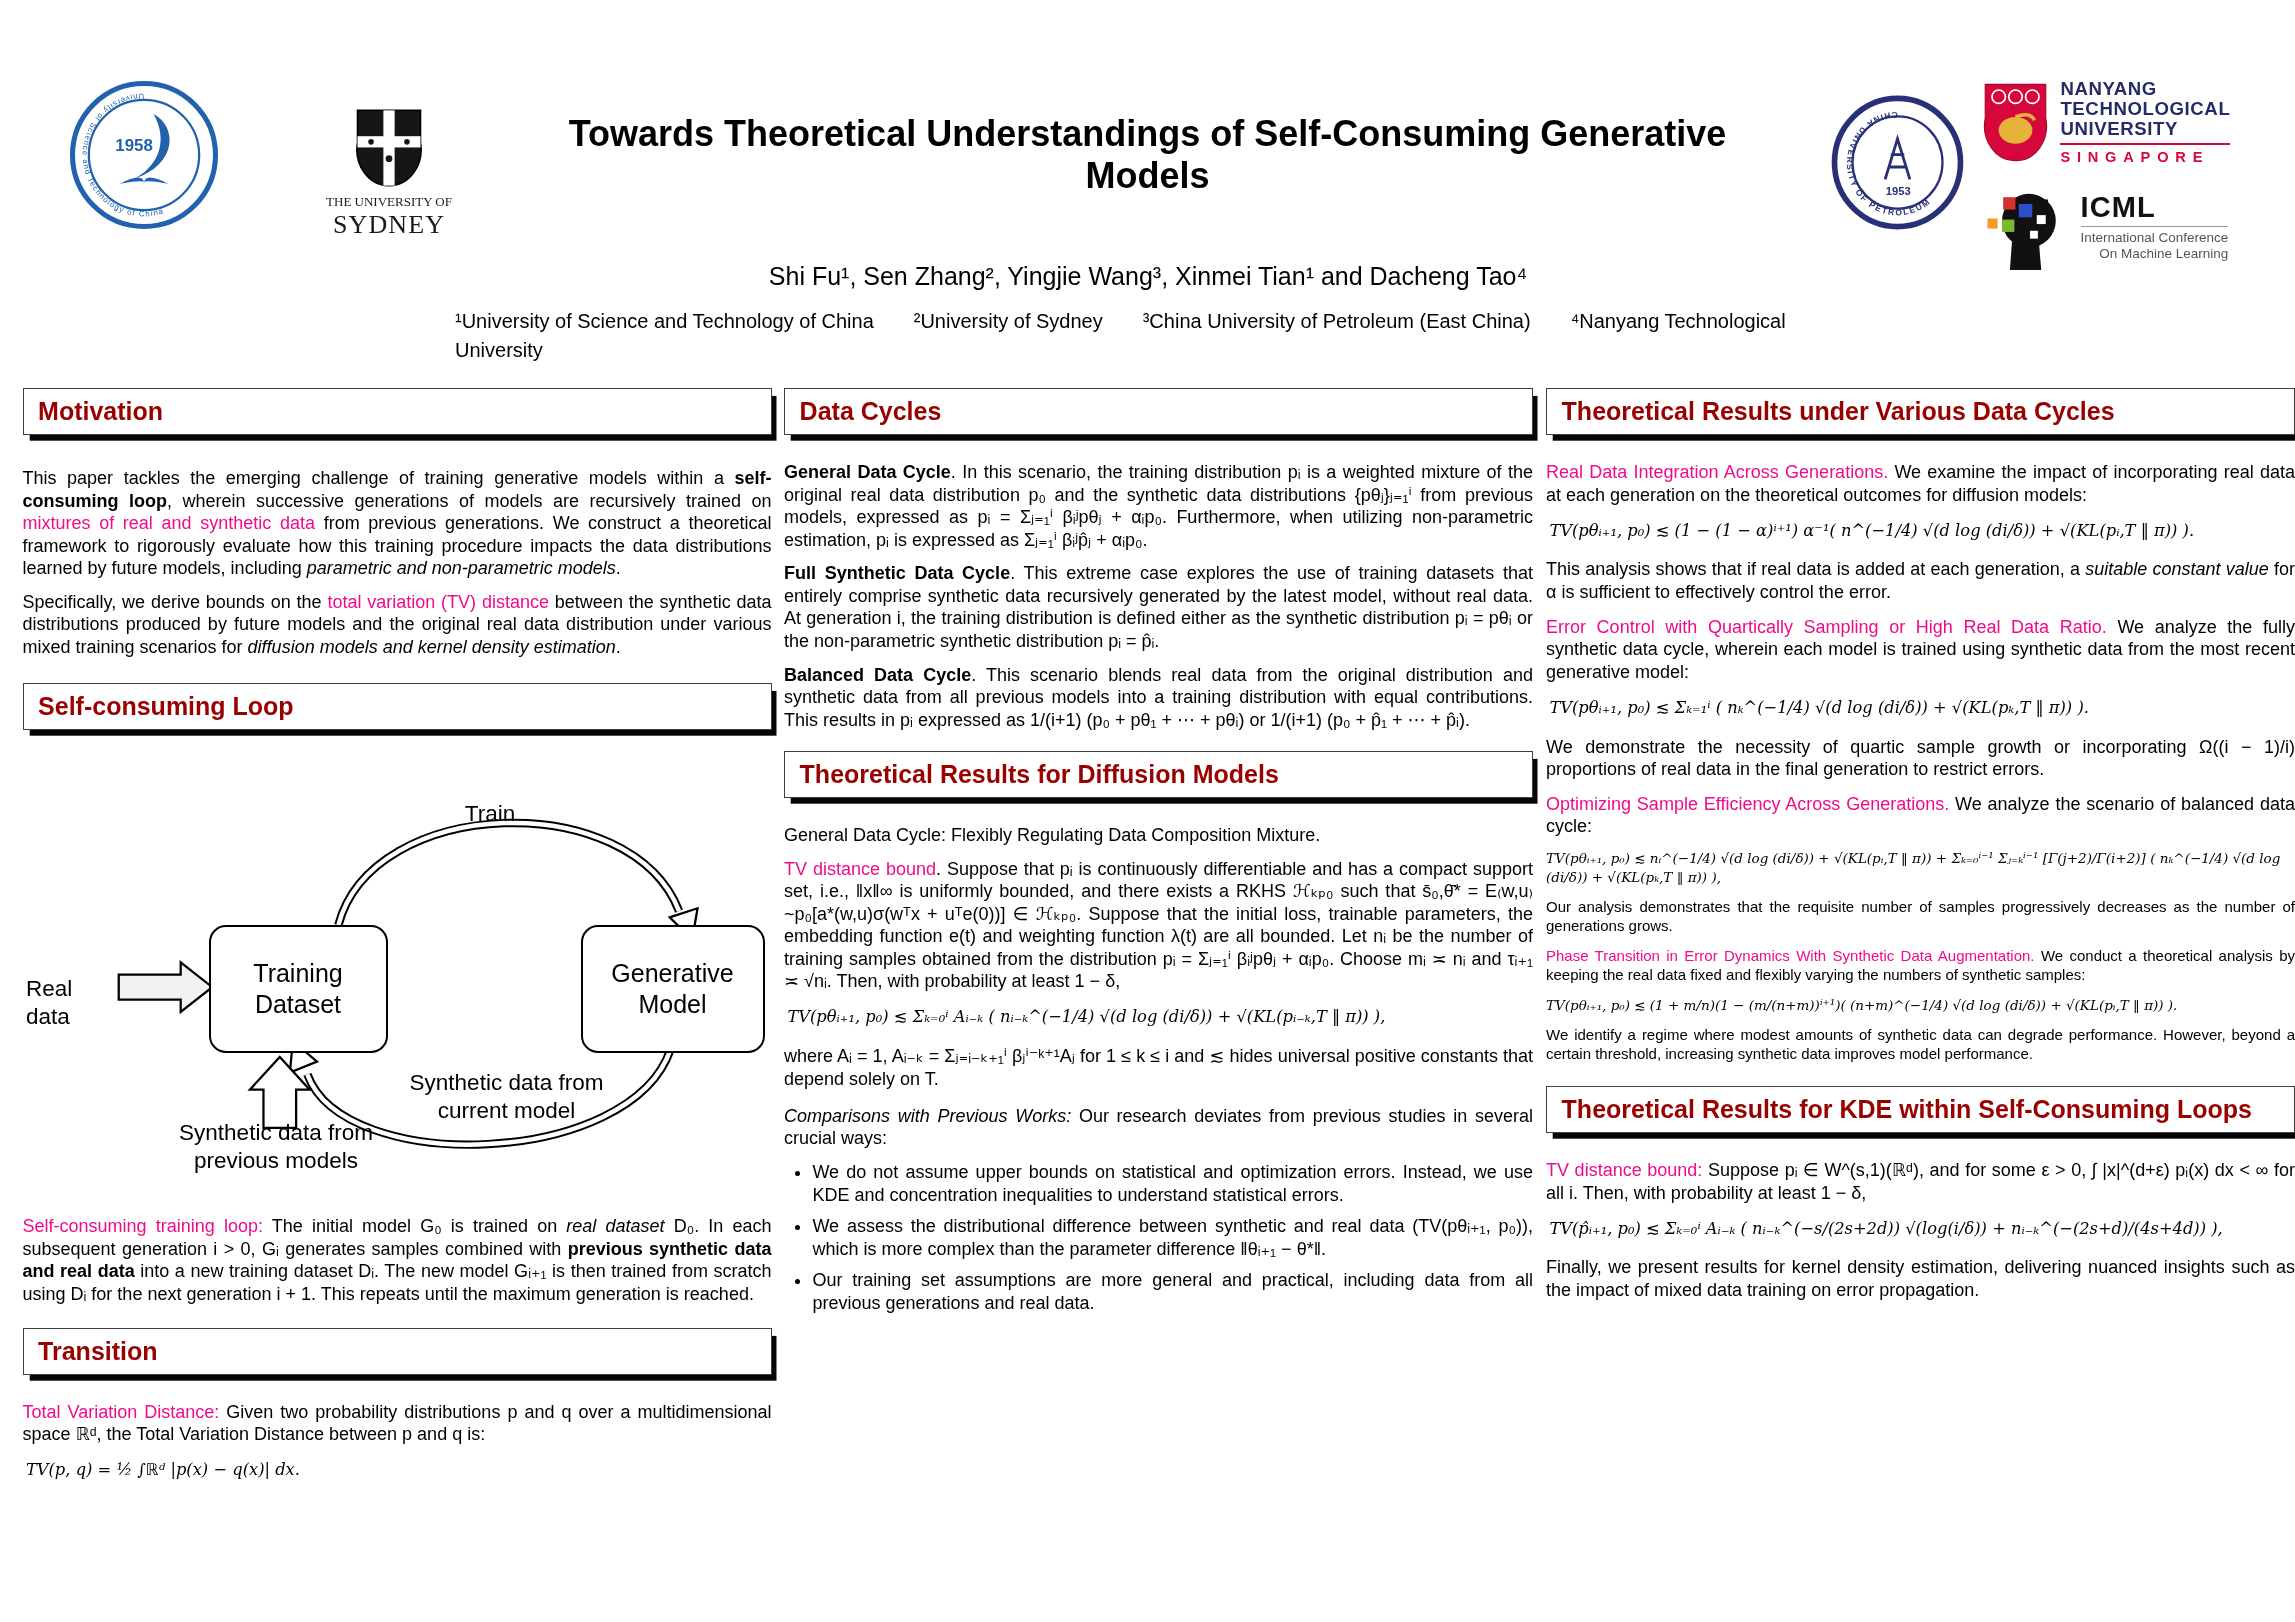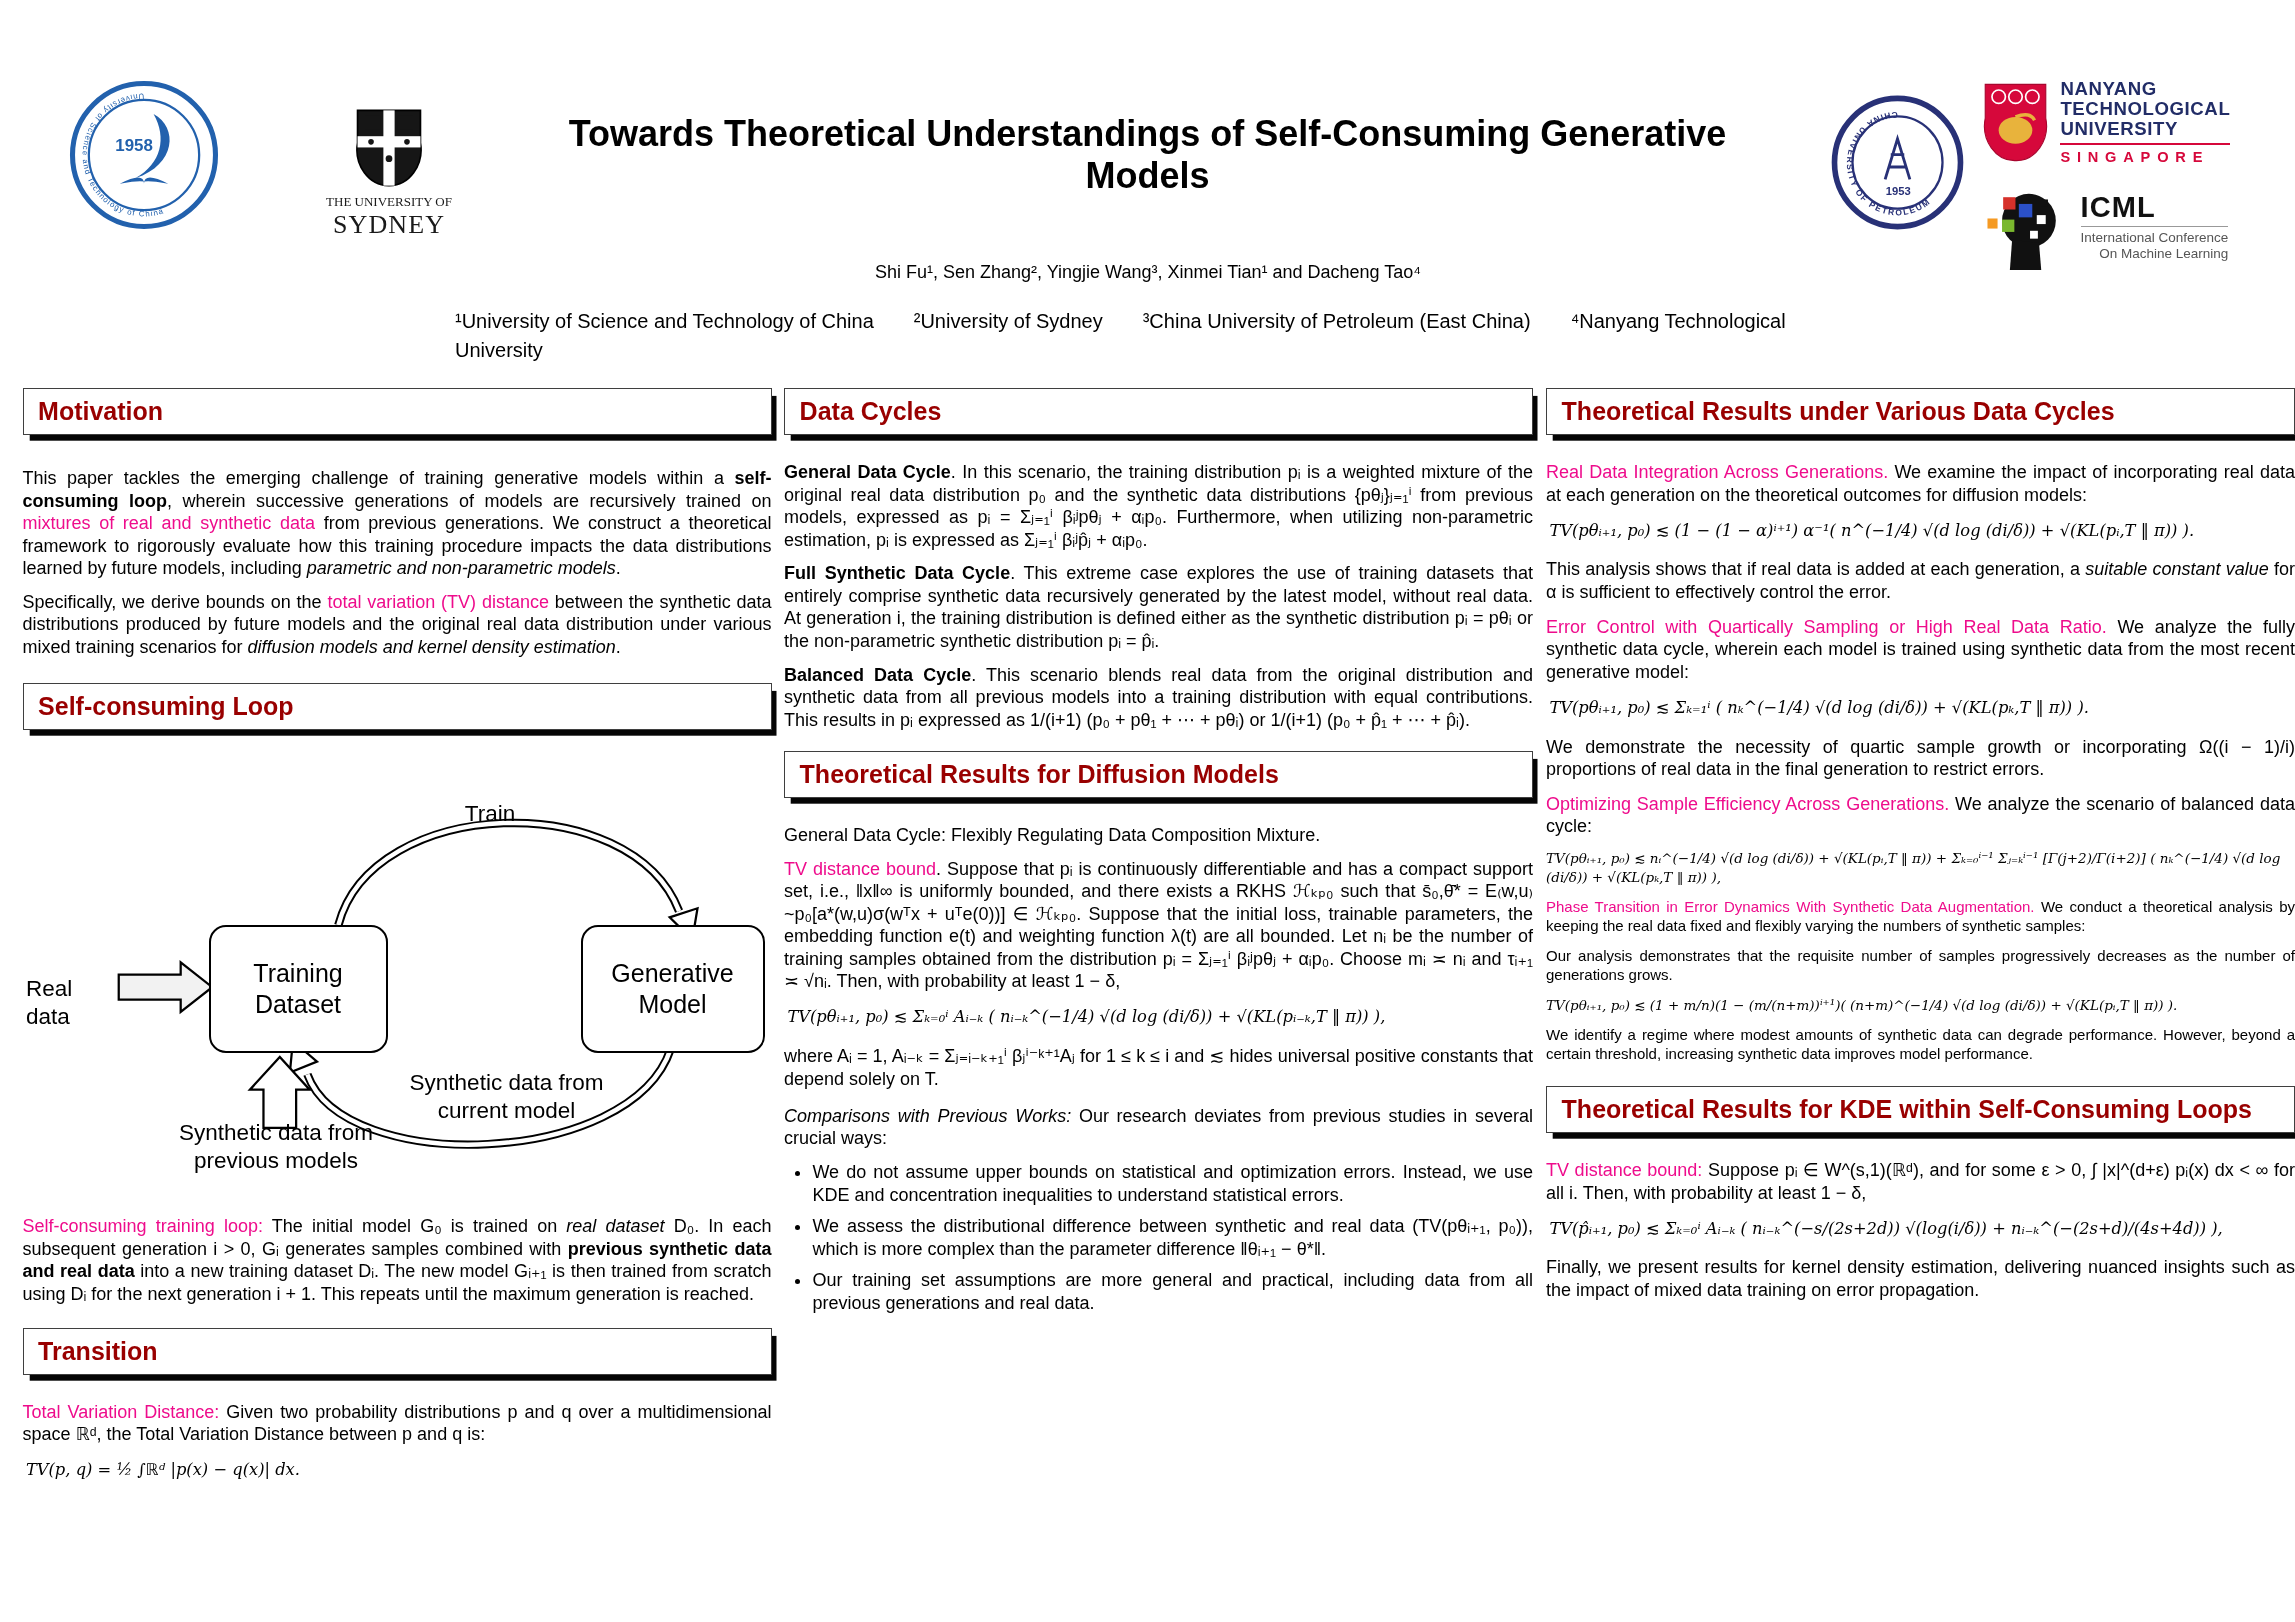--- a/index.html
+++ b/index.html
@@ -2,21 +2,21 @@
 <html style="font-size:9px"><head>
 <meta charset="utf-8">
 <style>
   html,body{margin:0;padding:0;background:#888;}
   .poster{position:relative;width:2295px;height:1622px;background:#ffffff;
     font-family:"Liberation Sans","DejaVu Sans",sans-serif;color:#000;overflow:hidden;}
 
   
   .title{position:absolute;left:511px;top:113px;width:1273px;text-align:center;
     font-size:36px;font-weight:bold;line-height:1.18;}
-  .authors{position:absolute;left:455px;top:262px;width:1386px;text-align:center;font-size:18px;}
+  .authors{position:absolute;left:455px;top:262px;width:1386px;text-align:center;font-size:25px;}
   .affiliations{position:absolute;left:455px;top:307px;width:1386px;
     font-size:20px;line-height:1.45;}
 
   .logo{position:absolute;}
   .logo-text-serif{font-family:"Liberation Serif","DejaVu Serif",serif;text-align:center;color:#1a1a1a;}
   .ntu-text{font-weight:bold;color:#222d67;font-size:18.6px;line-height:1.08;letter-spacing:0.6px;}
   .ntu-sing{color:#d6083b;font-size:14.6px;font-weight:bold;letter-spacing:6.8px;margin-top:4.5px;}
   .icml-abbr{font-size:29px;font-weight:900;color:#111;line-height:1;letter-spacing:1.1px;}
   .icml-sub{font-size:13.5px;color:#555;line-height:1.2;text-align:right;}
 
@@ -238,23 +238,23 @@
     <p class="body" style="margin-top:12.4px;"><span class="magenta">Error Control with Quartically Sampling or High Real Data Ratio.</span><span> We analyze the fully synthetic data cycle, wherein each model is trained using synthetic data from the most recent generative model:</span></p>
 
     <div class="formula">TV(pθᵢ₊₁, p₀) ≲ Σₖ₌₁ⁱ ( nₖ^(−1/4) √(d log (di/δ)) + √(KL(pₖ,T ‖ π)) ).</div>
 
     <p class="body">We demonstrate the necessity of quartic sample growth or incorporating Ω((i − 1)/i) proportions of real data in the final generation to restrict errors.</p>
 
     <p class="body" style="margin-top:12.4px;"><span class="magenta">Optimizing Sample Efficiency Across Generations.</span><span> We analyze the scenario of balanced data cycle:</span></p>
 
     <div class="formula small">TV(pθᵢ₊₁, p₀) ≲ nᵢ^(−1/4) √(d log (di/δ)) + √(KL(pᵢ,T ‖ π)) + Σₖ₌₀ⁱ⁻¹ Σⱼ₌ₖⁱ⁻¹ [Γ(j+2)/Γ(i+2)] ( nₖ^(−1/4) √(d log (di/δ)) + √(KL(pₖ,T ‖ π)) ),</div>
 
+    <p class="body small">Our analysis demonstrates that the requisite number of samples progressively decreases as the number of generations grows.</p>
+
     <p class="body small" style="margin-top:11.3px;"><span class="magenta">Phase Transition in Error Dynamics With Synthetic Data Augmentation.</span><span> We conduct a theoretical analysis by keeping the real data fixed and flexibly varying the numbers of synthetic samples:</span></p>
-
-    <p class="body small">Our analysis demonstrates that the requisite number of samples progressively decreases as the number of generations grows.</p>
 
     <div class="formula small">TV(pθᵢ₊₁, p₀) ≲ (1 + m/n)(1 − (m/(n+m))ⁱ⁺¹)( (n+m)^(−1/4) √(d log (di/δ)) + √(KL(pᵢ,T ‖ π)) ).</div>
 
     <p class="body small">We identify a regime where modest amounts of synthetic data can degrade performance. However, beyond a certain threshold, increasing synthetic data improves model performance.</p>
 
     <div class="section-box" style="margin-top:22.5px;">
       <h2>Theoretical Results for KDE within Self-Consuming Loops</h2>
     </div>
 
     <p class="body"><span class="magenta">TV distance bound:</span><span> Suppose pᵢ ∈ W^(s,1)(ℝᵈ), and for some ε &gt; 0, ∫ |x|^(d+ε) pᵢ(x) dx &lt; ∞ for all i. Then, with probability at least 1 − δ,</span></p>

